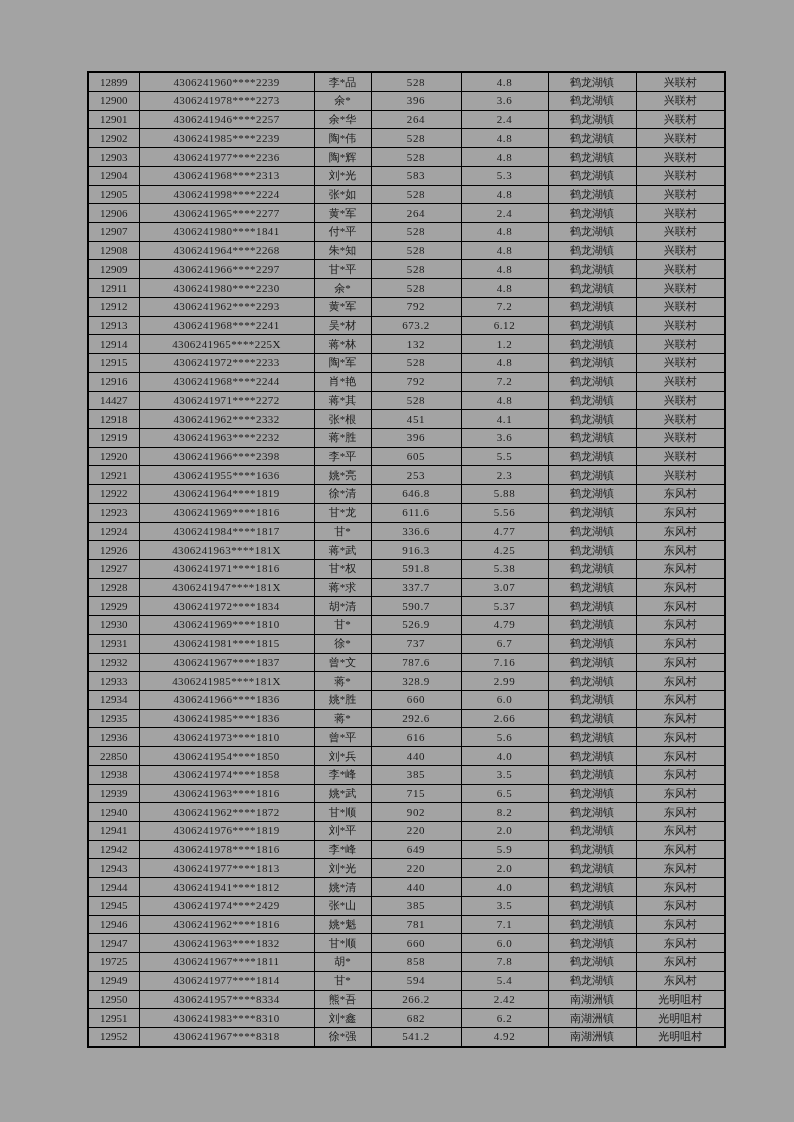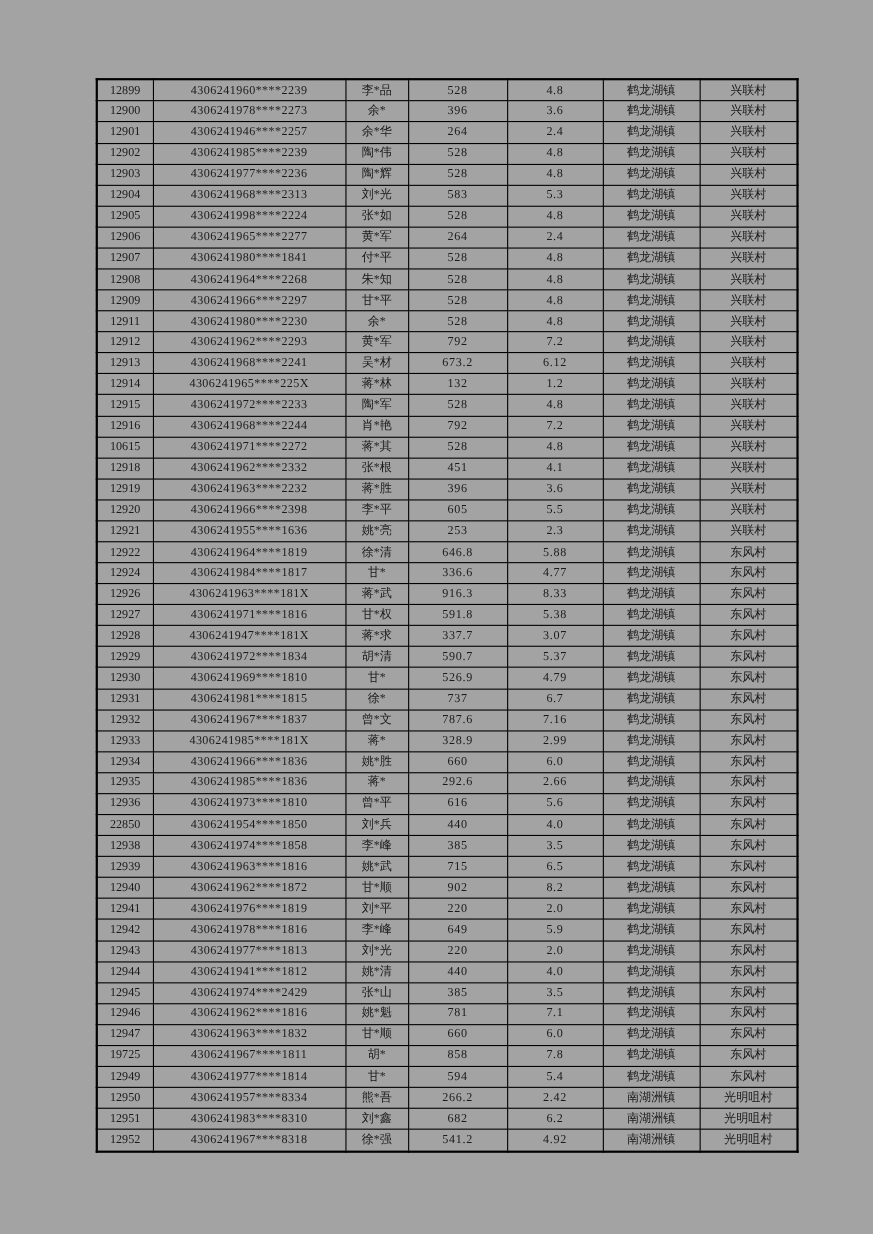--- a/index.html
+++ b/index.html
@@ -206,21 +206,21 @@
         <tr>
           <td>12916</td>
           <td>4306241968****2244</td>
           <td>肖*艳</td>
           <td>792</td>
           <td>7.2</td>
           <td>鹤龙湖镇</td>
           <td>兴联村</td>
         </tr>
         <tr>
-          <td>10615</td>
+          <td>14427</td>
           <td>4306241971****2272</td>
           <td>蒋*其</td>
           <td>528</td>
           <td>4.8</td>
           <td>鹤龙湖镇</td>
           <td>兴联村</td>
         </tr>
         <tr>
           <td>12918</td>
           <td>4306241962****2332</td>
@@ -260,34 +260,43 @@
         <tr>
           <td>12922</td>
           <td>4306241964****1819</td>
           <td>徐*清</td>
           <td>646.8</td>
           <td>5.88</td>
           <td>鹤龙湖镇</td>
           <td>东风村</td>
         </tr>
         <tr>
+          <td>12923</td>
+          <td>4306241969****1816</td>
+          <td>甘*龙</td>
+          <td>611.6</td>
+          <td>5.56</td>
+          <td>鹤龙湖镇</td>
+          <td>东风村</td>
+        </tr>
+        <tr>
           <td>12924</td>
           <td>4306241984****1817</td>
           <td>甘*</td>
           <td>336.6</td>
           <td>4.77</td>
           <td>鹤龙湖镇</td>
           <td>东风村</td>
         </tr>
         <tr>
           <td>12926</td>
           <td>4306241963****181X</td>
           <td>蒋*武</td>
           <td>916.3</td>
-          <td>8.33</td>
+          <td>4.25</td>
           <td>鹤龙湖镇</td>
           <td>东风村</td>
         </tr>
         <tr>
           <td>12927</td>
           <td>4306241971****1816</td>
           <td>甘*权</td>
           <td>591.8</td>
           <td>5.38</td>
           <td>鹤龙湖镇</td>

